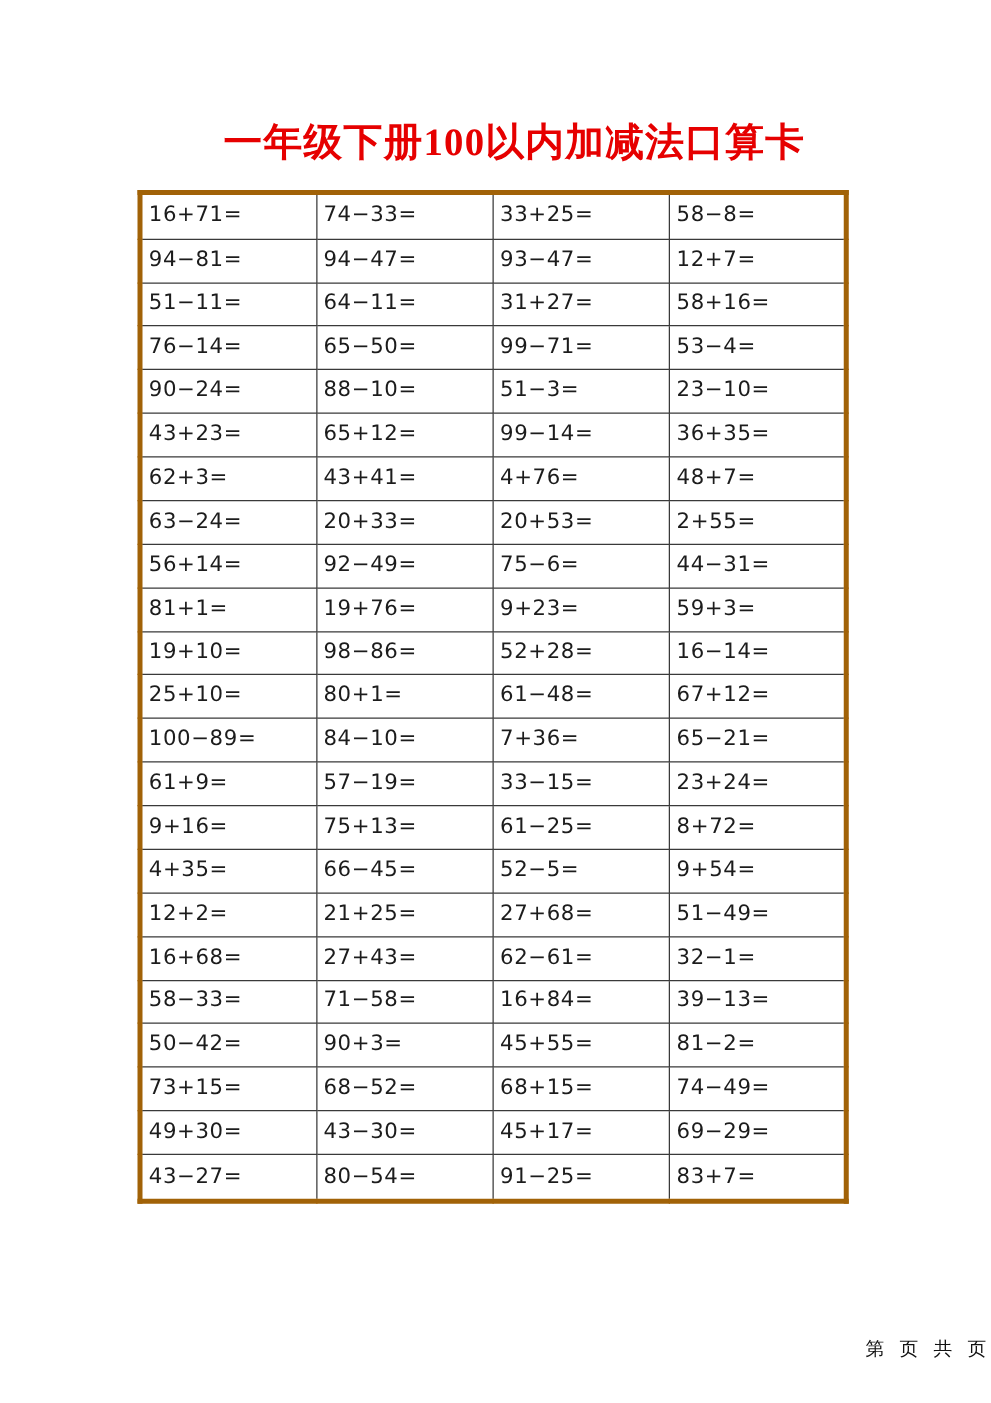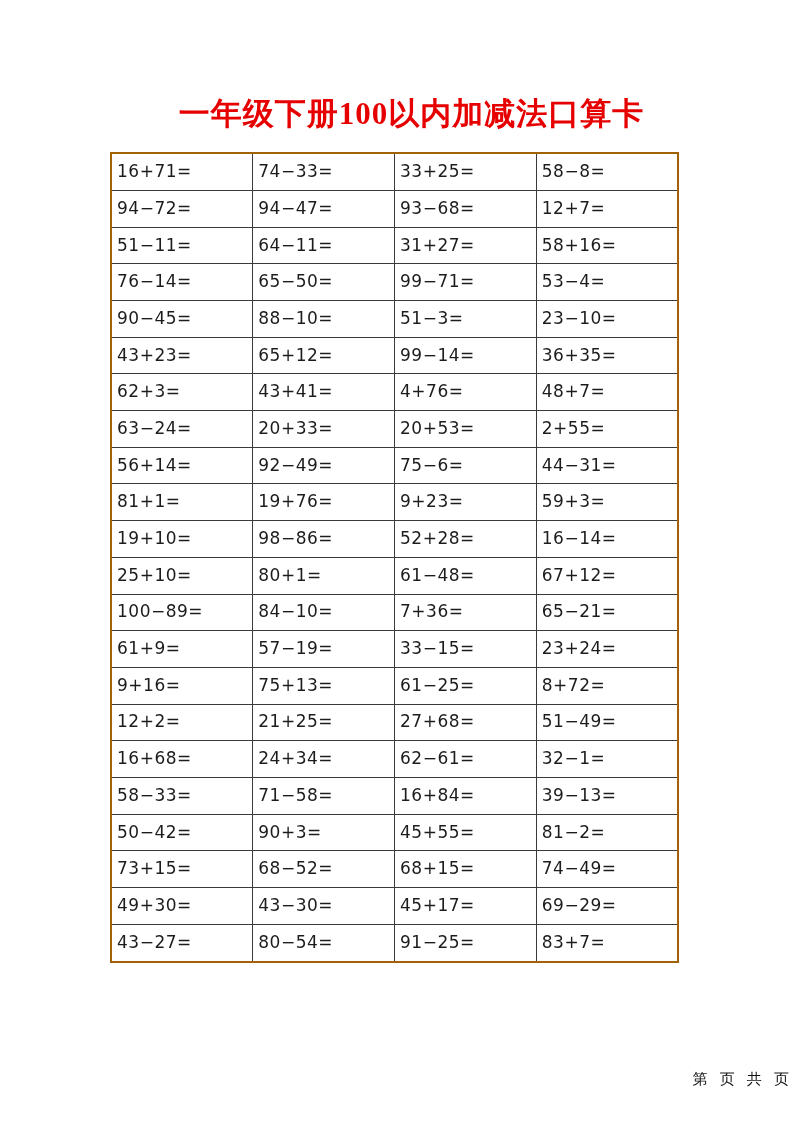--- a/index.html
+++ b/index.html
@@ -29,21 +29,21 @@
     line-height: 1.1;
   }
   table.worksheet {
     position: absolute;
     left: 110px;
     top: 152px;
     width: 569px;
     height: 811px;
     border-collapse: collapse;
     table-layout: fixed;
-    border: 2px solid #a16207;
+    border: 4px solid #a16207;
   }
   table.worksheet td {
     border: 1px solid #3a3a3a;
     padding: 0 0 2px 5px;
     vertical-align: middle;
     font-family: "DejaVu Sans", sans-serif;
     font-size: 17px;
     letter-spacing: 0.5px;
     color: #1c1c1c;
     white-space: nowrap;
@@ -67,39 +67,39 @@
 
 <table class="worksheet">
   <tbody>
       <tr>
         <td>16+71=</td>
         <td>74−33=</td>
         <td>33+25=</td>
         <td>58−8=</td>
       </tr>
       <tr>
-        <td>94−72=</td>
+        <td>94−81=</td>
         <td>94−47=</td>
-        <td>93−68=</td>
+        <td>93−47=</td>
         <td>12+7=</td>
       </tr>
       <tr>
         <td>51−11=</td>
         <td>64−11=</td>
         <td>31+27=</td>
         <td>58+16=</td>
       </tr>
       <tr>
         <td>76−14=</td>
         <td>65−50=</td>
         <td>99−71=</td>
         <td>53−4=</td>
       </tr>
       <tr>
-        <td>90−45=</td>
+        <td>90−24=</td>
         <td>88−10=</td>
         <td>51−3=</td>
         <td>23−10=</td>
       </tr>
       <tr>
         <td>43+23=</td>
         <td>65+12=</td>
         <td>99−14=</td>
         <td>36+35=</td>
       </tr>
@@ -151,28 +151,34 @@
         <td>33−15=</td>
         <td>23+24=</td>
       </tr>
       <tr>
         <td>9+16=</td>
         <td>75+13=</td>
         <td>61−25=</td>
         <td>8+72=</td>
       </tr>
       <tr>
+        <td>4+35=</td>
+        <td>66−45=</td>
+        <td>52−5=</td>
+        <td>9+54=</td>
+      </tr>
+      <tr>
         <td>12+2=</td>
         <td>21+25=</td>
         <td>27+68=</td>
         <td>51−49=</td>
       </tr>
       <tr>
         <td>16+68=</td>
-        <td>24+34=</td>
+        <td>27+43=</td>
         <td>62−61=</td>
         <td>32−1=</td>
       </tr>
       <tr>
         <td>58−33=</td>
         <td>71−58=</td>
         <td>16+84=</td>
         <td>39−13=</td>
       </tr>
       <tr>

